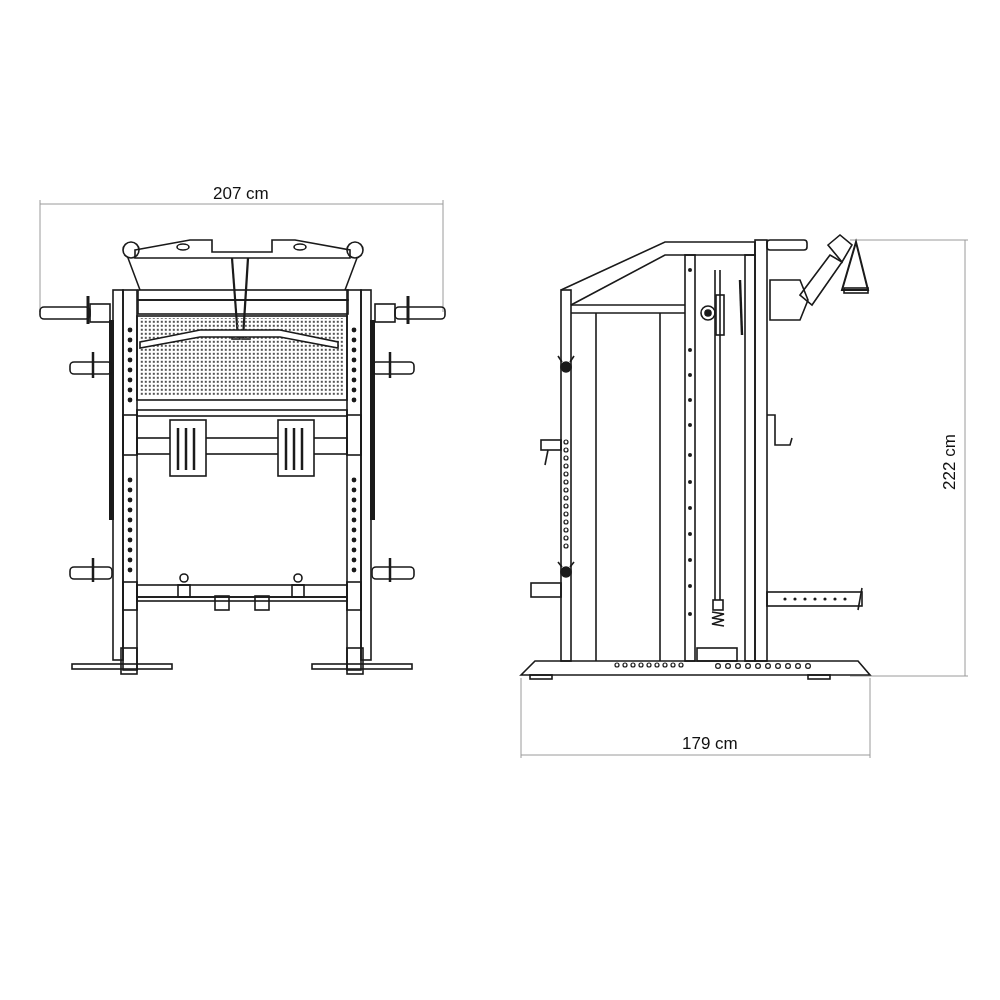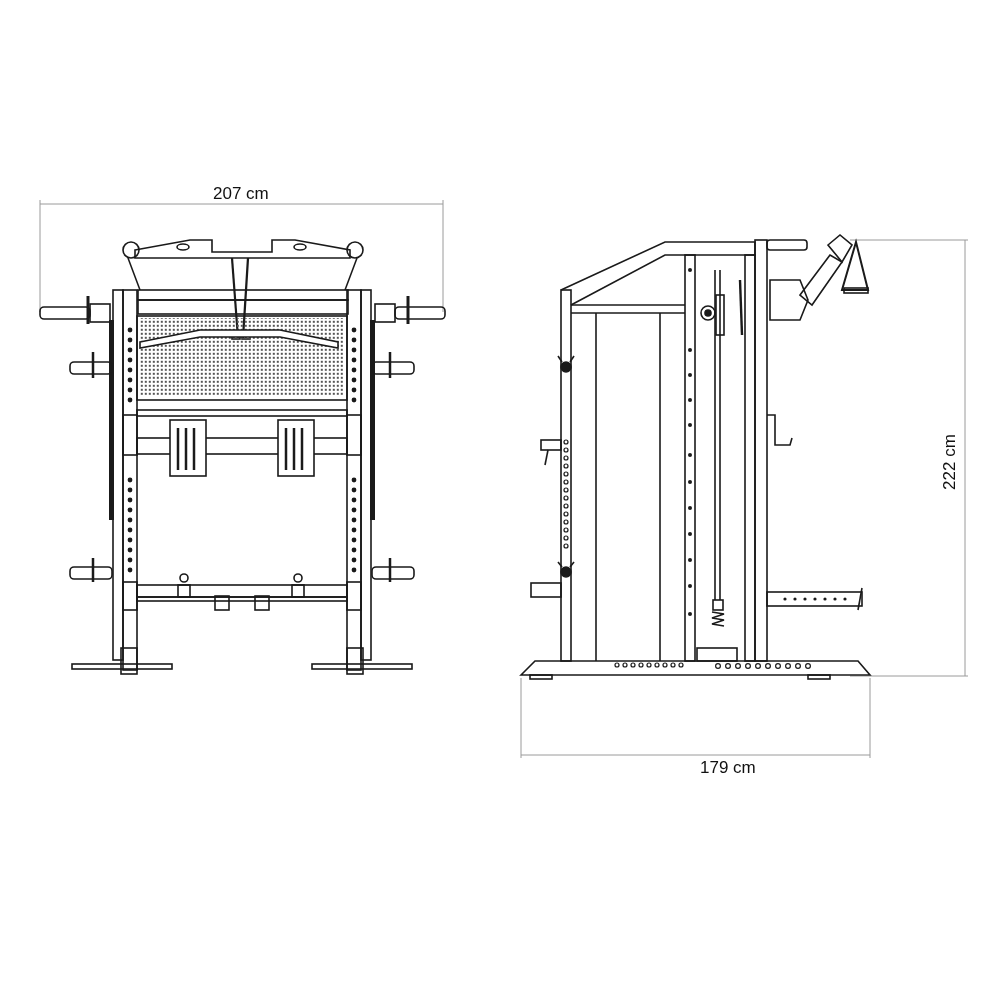--- a/index.html
+++ b/index.html
@@ -1,21 +1,21 @@
 <!DOCTYPE html>
 <html><head>
 <meta charset="utf-8">
 <style>
   html, body { margin: 0; padding: 0; background: #ffffff; }
   body { width: 1000px; height: 1000px; position: relative; overflow: hidden; font-family: "Liberation Sans", sans-serif; }
   .stage { position: absolute; left: 0; top: 0; width: 978px; height: 1000px; }
   svg { position: absolute; left: 0; top: 0; }
   .dim-label { position: absolute; font-size: 17px; color: #111; white-space: nowrap; font-family: "Liberation Sans", sans-serif; }
   .dim-width { left: 213px; top: 184px; }
-  .dim-depth { left: 682px; top: 758px; margin-left: 18px; }
+  .dim-depth { left: 682px; top: 734px; }
   .dim-height { left: 922px; top: 452px; transform: rotate(-90deg); transform-origin: center; }
 </style>
 </head>
 <body>
 
 <div class="stage">
 
 <svg width="1000" height="1000" viewBox="0 0 1000 1000">
   <g stroke="#1a1a1a" fill="none" stroke-width="1.6">
 

